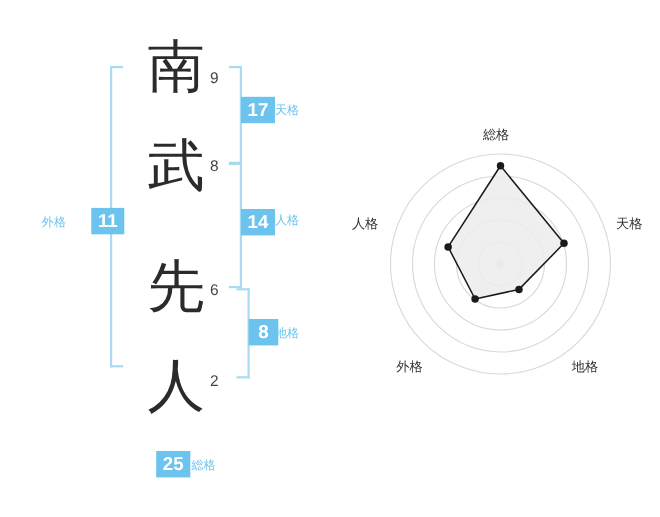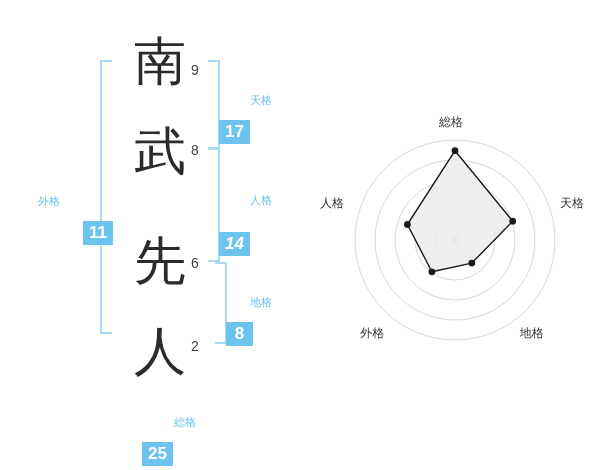--- a/index.html
+++ b/index.html
@@ -58,33 +58,32 @@
     display: inline-block;
     background: #6cc4ee;
     color: #ffffff;
     font-size: 17px;
     font-weight: bold;
     padding: 3px 6px 4px 6px;
     line-height: 1;
     min-width: 15px;
     text-align: center;
     font-family: "Liberation Sans", sans-serif;
-    margin-top: 32px;
   }
   .badge-label {
     position: absolute;
     font-size: 11px;
     color: #6cc4ee;
     font-family: "Liberation Sans", sans-serif;
   }
 
   .bg-tenkaku { left: 219px; top: 88px; }
   .lb-tenkaku { left: 250px; top: 93px; }
 
-  .bg-jinkaku { left: 219px; top: 200px; font-style: italic; }
+  .bg-jinkaku { left: 219px; top: 190px; }
   .lb-jinkaku { left: 250px; top: 193px; }
 
   .bg-chikaku { left: 226px; top: 290px; }
   .lb-chikaku { left: 250px; top: 295px; }
 
   .bg-gaikaku { left: 83px; top: 189px; }
   .lb-gaikaku { left: 38px; top: 194px; }
 
   .bg-soukaku { left: 142px; top: 410px; text-align: right; }
   .lb-soukaku { left: 174px; top: 415px; }

